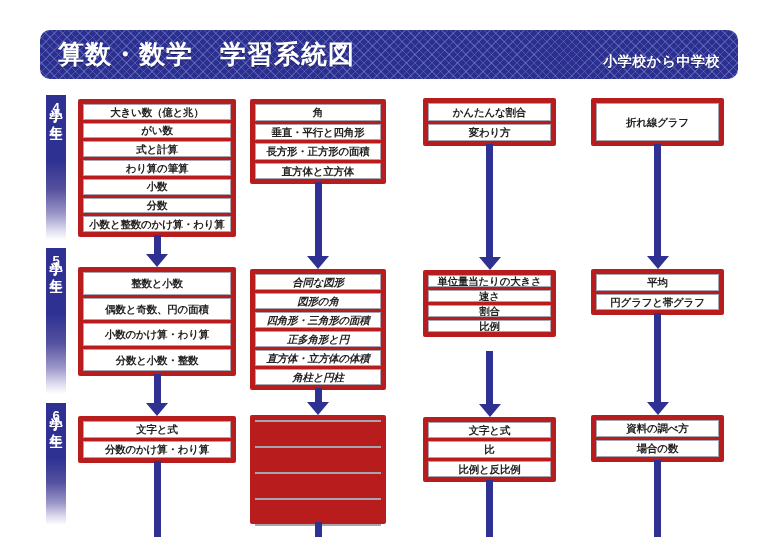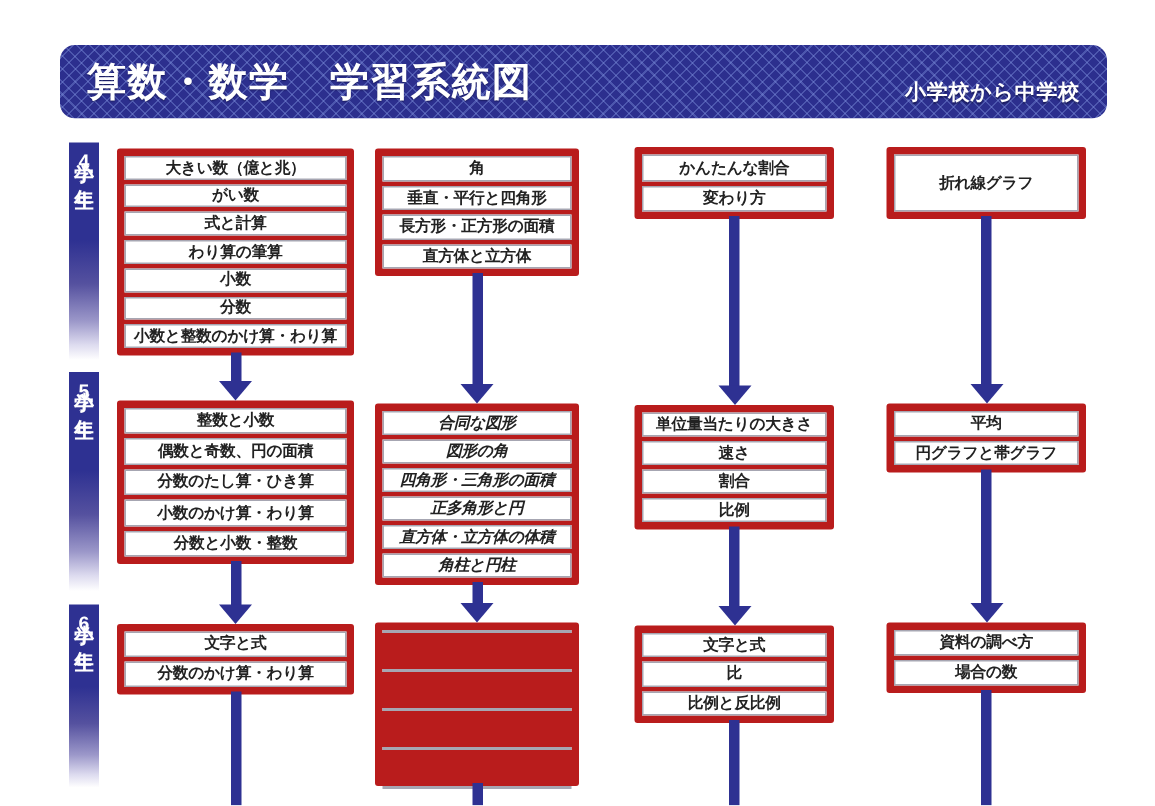--- a/index.html
+++ b/index.html
@@ -93,33 +93,32 @@
       <div class="topic-group" style="left: 423px; top: 98px; width: 133px; height: 48px; text-align: right;">
         <div class="topic-box">かんたんな割合</div>
         <div class="topic-box">変わり方</div>
       </div>
       <div class="topic-group" style="left: 591px; top: 98px; width: 133px; height: 48px;">
         <div class="topic-box">折れ線グラフ</div>
       </div>
       <div class="topic-group" style="left: 78px; top: 267px; width: 158px; height: 109px;">
         <div class="topic-box">整数と小数</div>
         <div class="topic-box">偶数と奇数、円の面積</div>
-        <div class="topic-box">分数のたし算・ひき算</div>
         <div class="topic-box">小数のかけ算・わり算</div>
         <div class="topic-box">分数と小数・整数</div>
       </div>
       <div class="topic-group" style="left: 250px; top: 269px; width: 136px; height: 121px; font-style: italic;">
         <div class="topic-box">合同な図形</div>
         <div class="topic-box">図形の角</div>
         <div class="topic-box">四角形・三角形の面積</div>
         <div class="topic-box">正多角形と円</div>
         <div class="topic-box">直方体・立方体の体積</div>
         <div class="topic-box">角柱と円柱</div>
       </div>
-      <div class="topic-group" style="left: 423px; top: 270px; width: 133px; height: 83px;">
+      <div class="topic-group" style="left: 423px; top: 270px; width: 133px; height: 67px;">
         <div class="topic-box">単位量当たりの大きさ</div>
         <div class="topic-box">速さ</div>
         <div class="topic-box">割合</div>
         <div class="topic-box">比例</div>
       </div>
       <div class="topic-group" style="left: 591px; top: 269px; width: 133px; height: 46px;">
         <div class="topic-box">平均</div>
         <div class="topic-box">円グラフと帯グラフ</div>
       </div>
       <div class="topic-group" style="left: 78px; top: 416px; width: 158px; height: 47px;">

